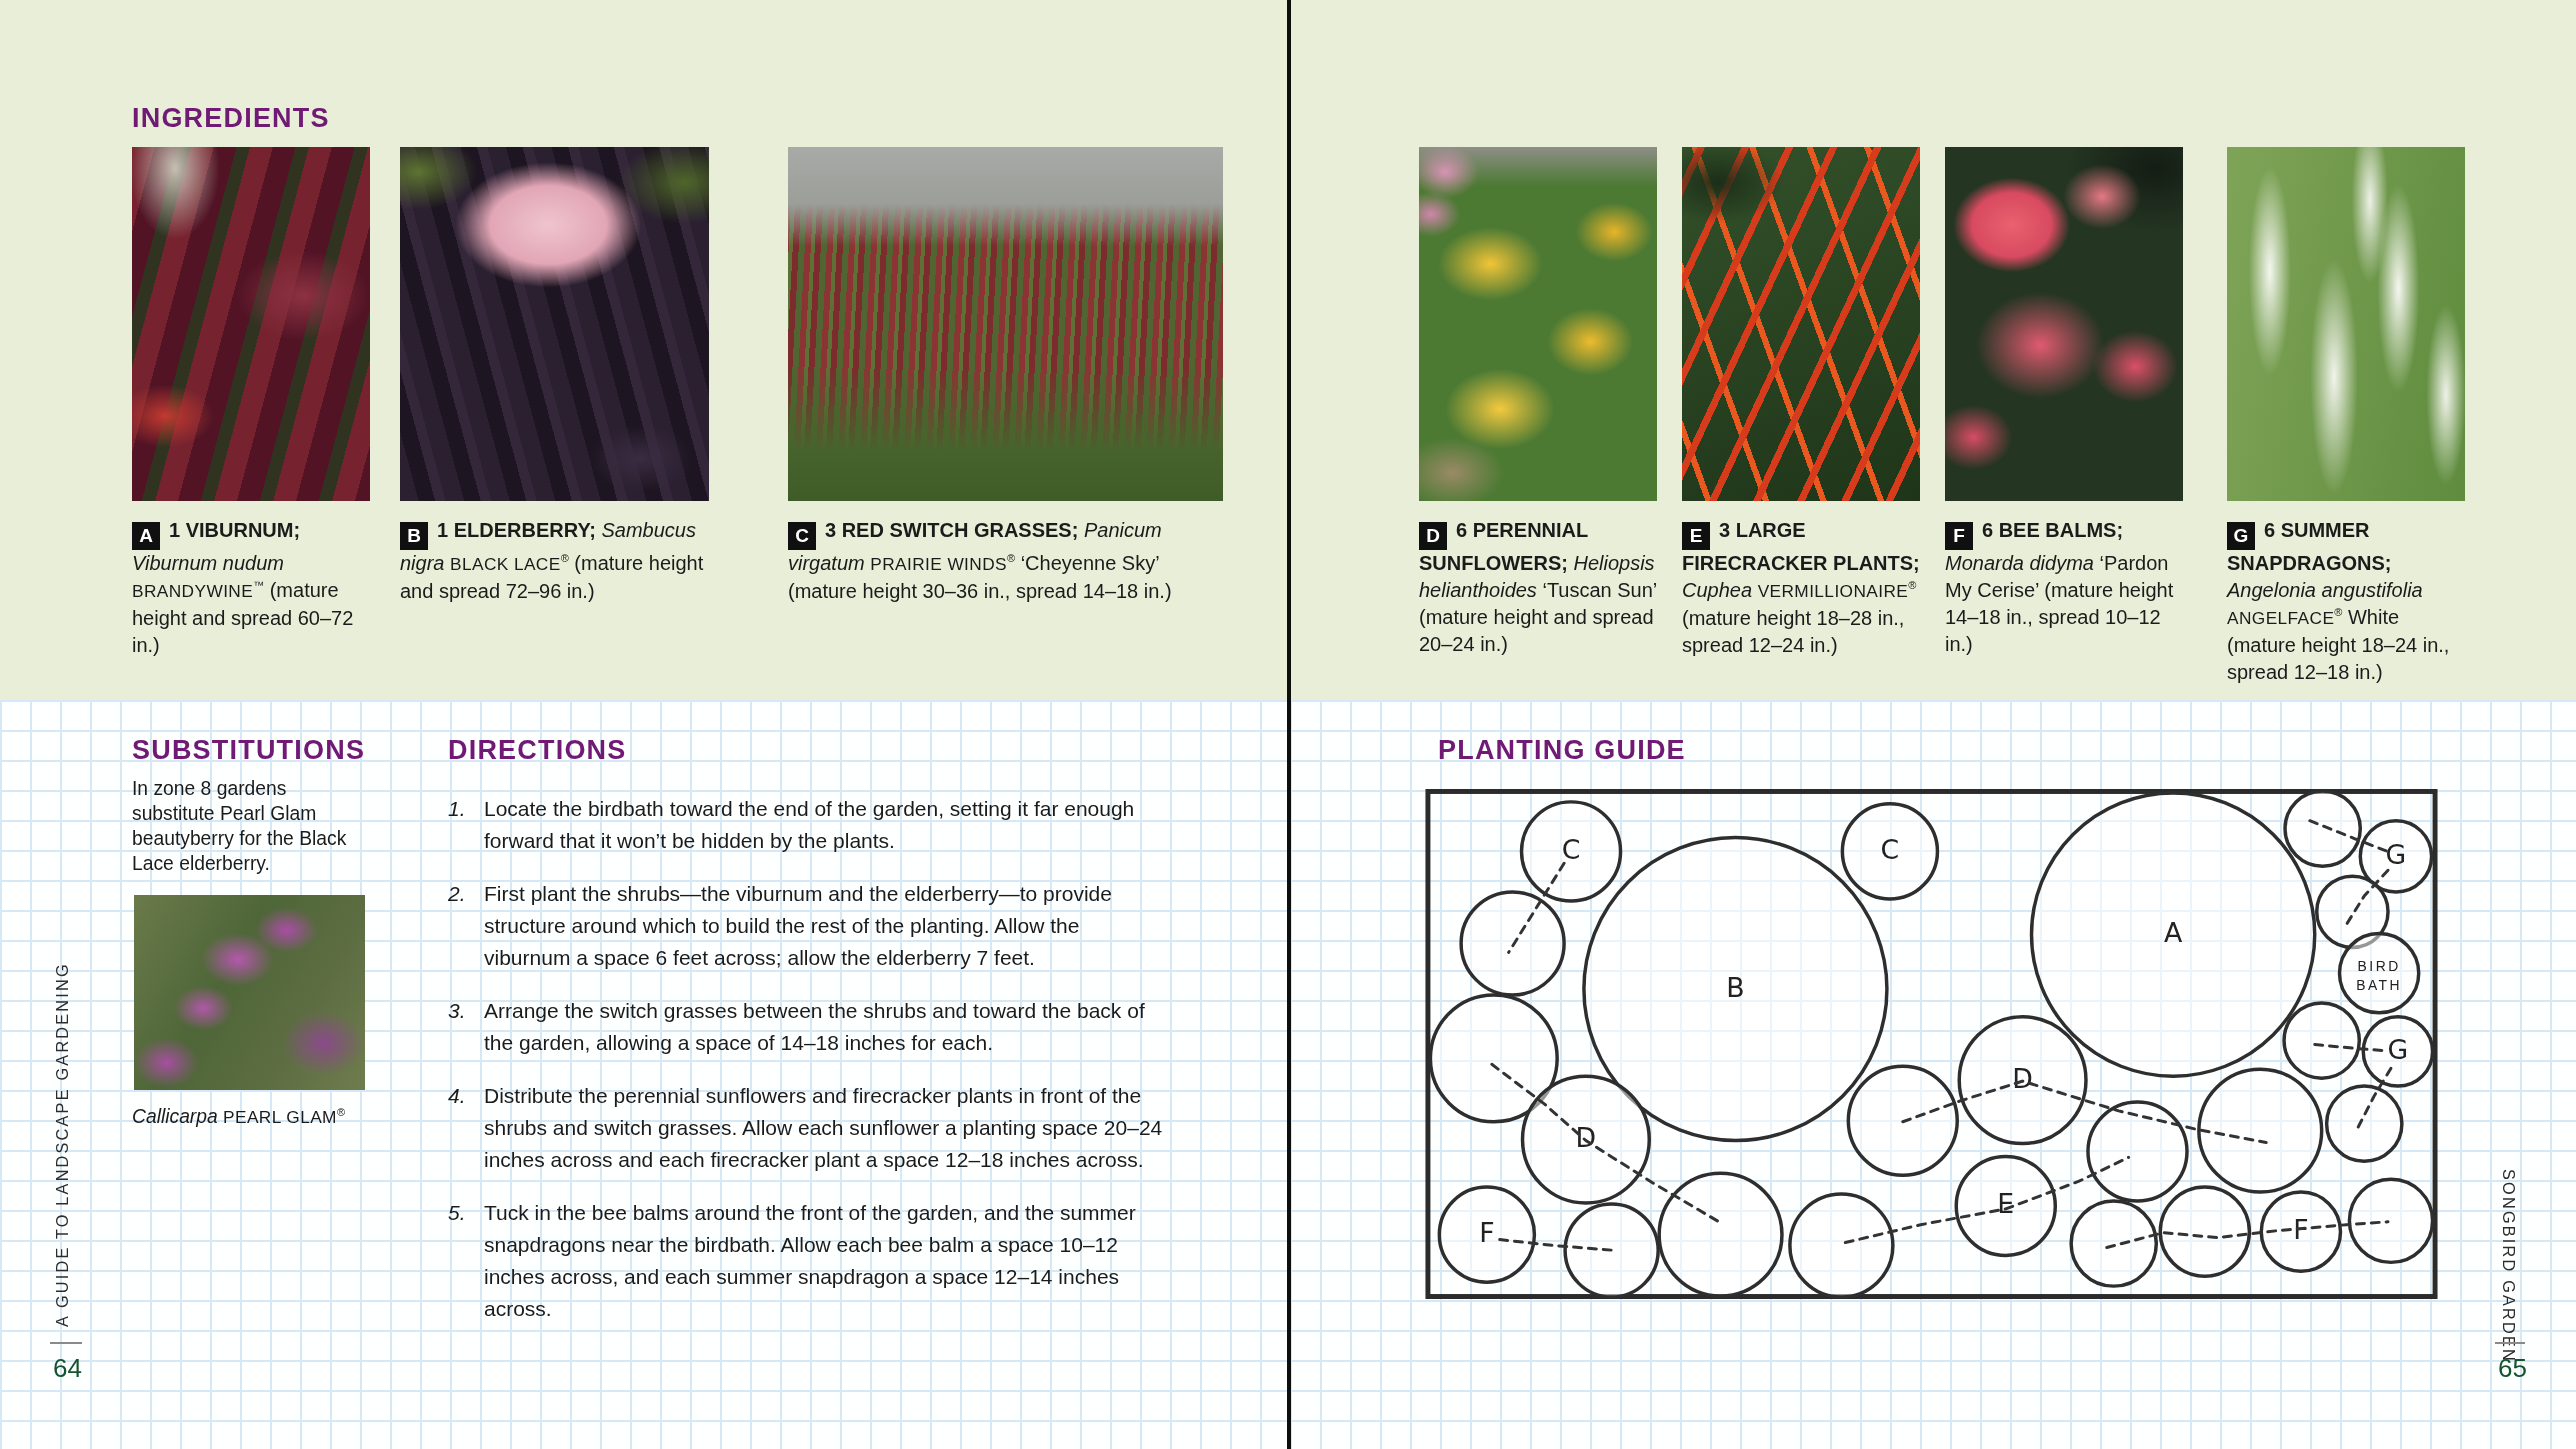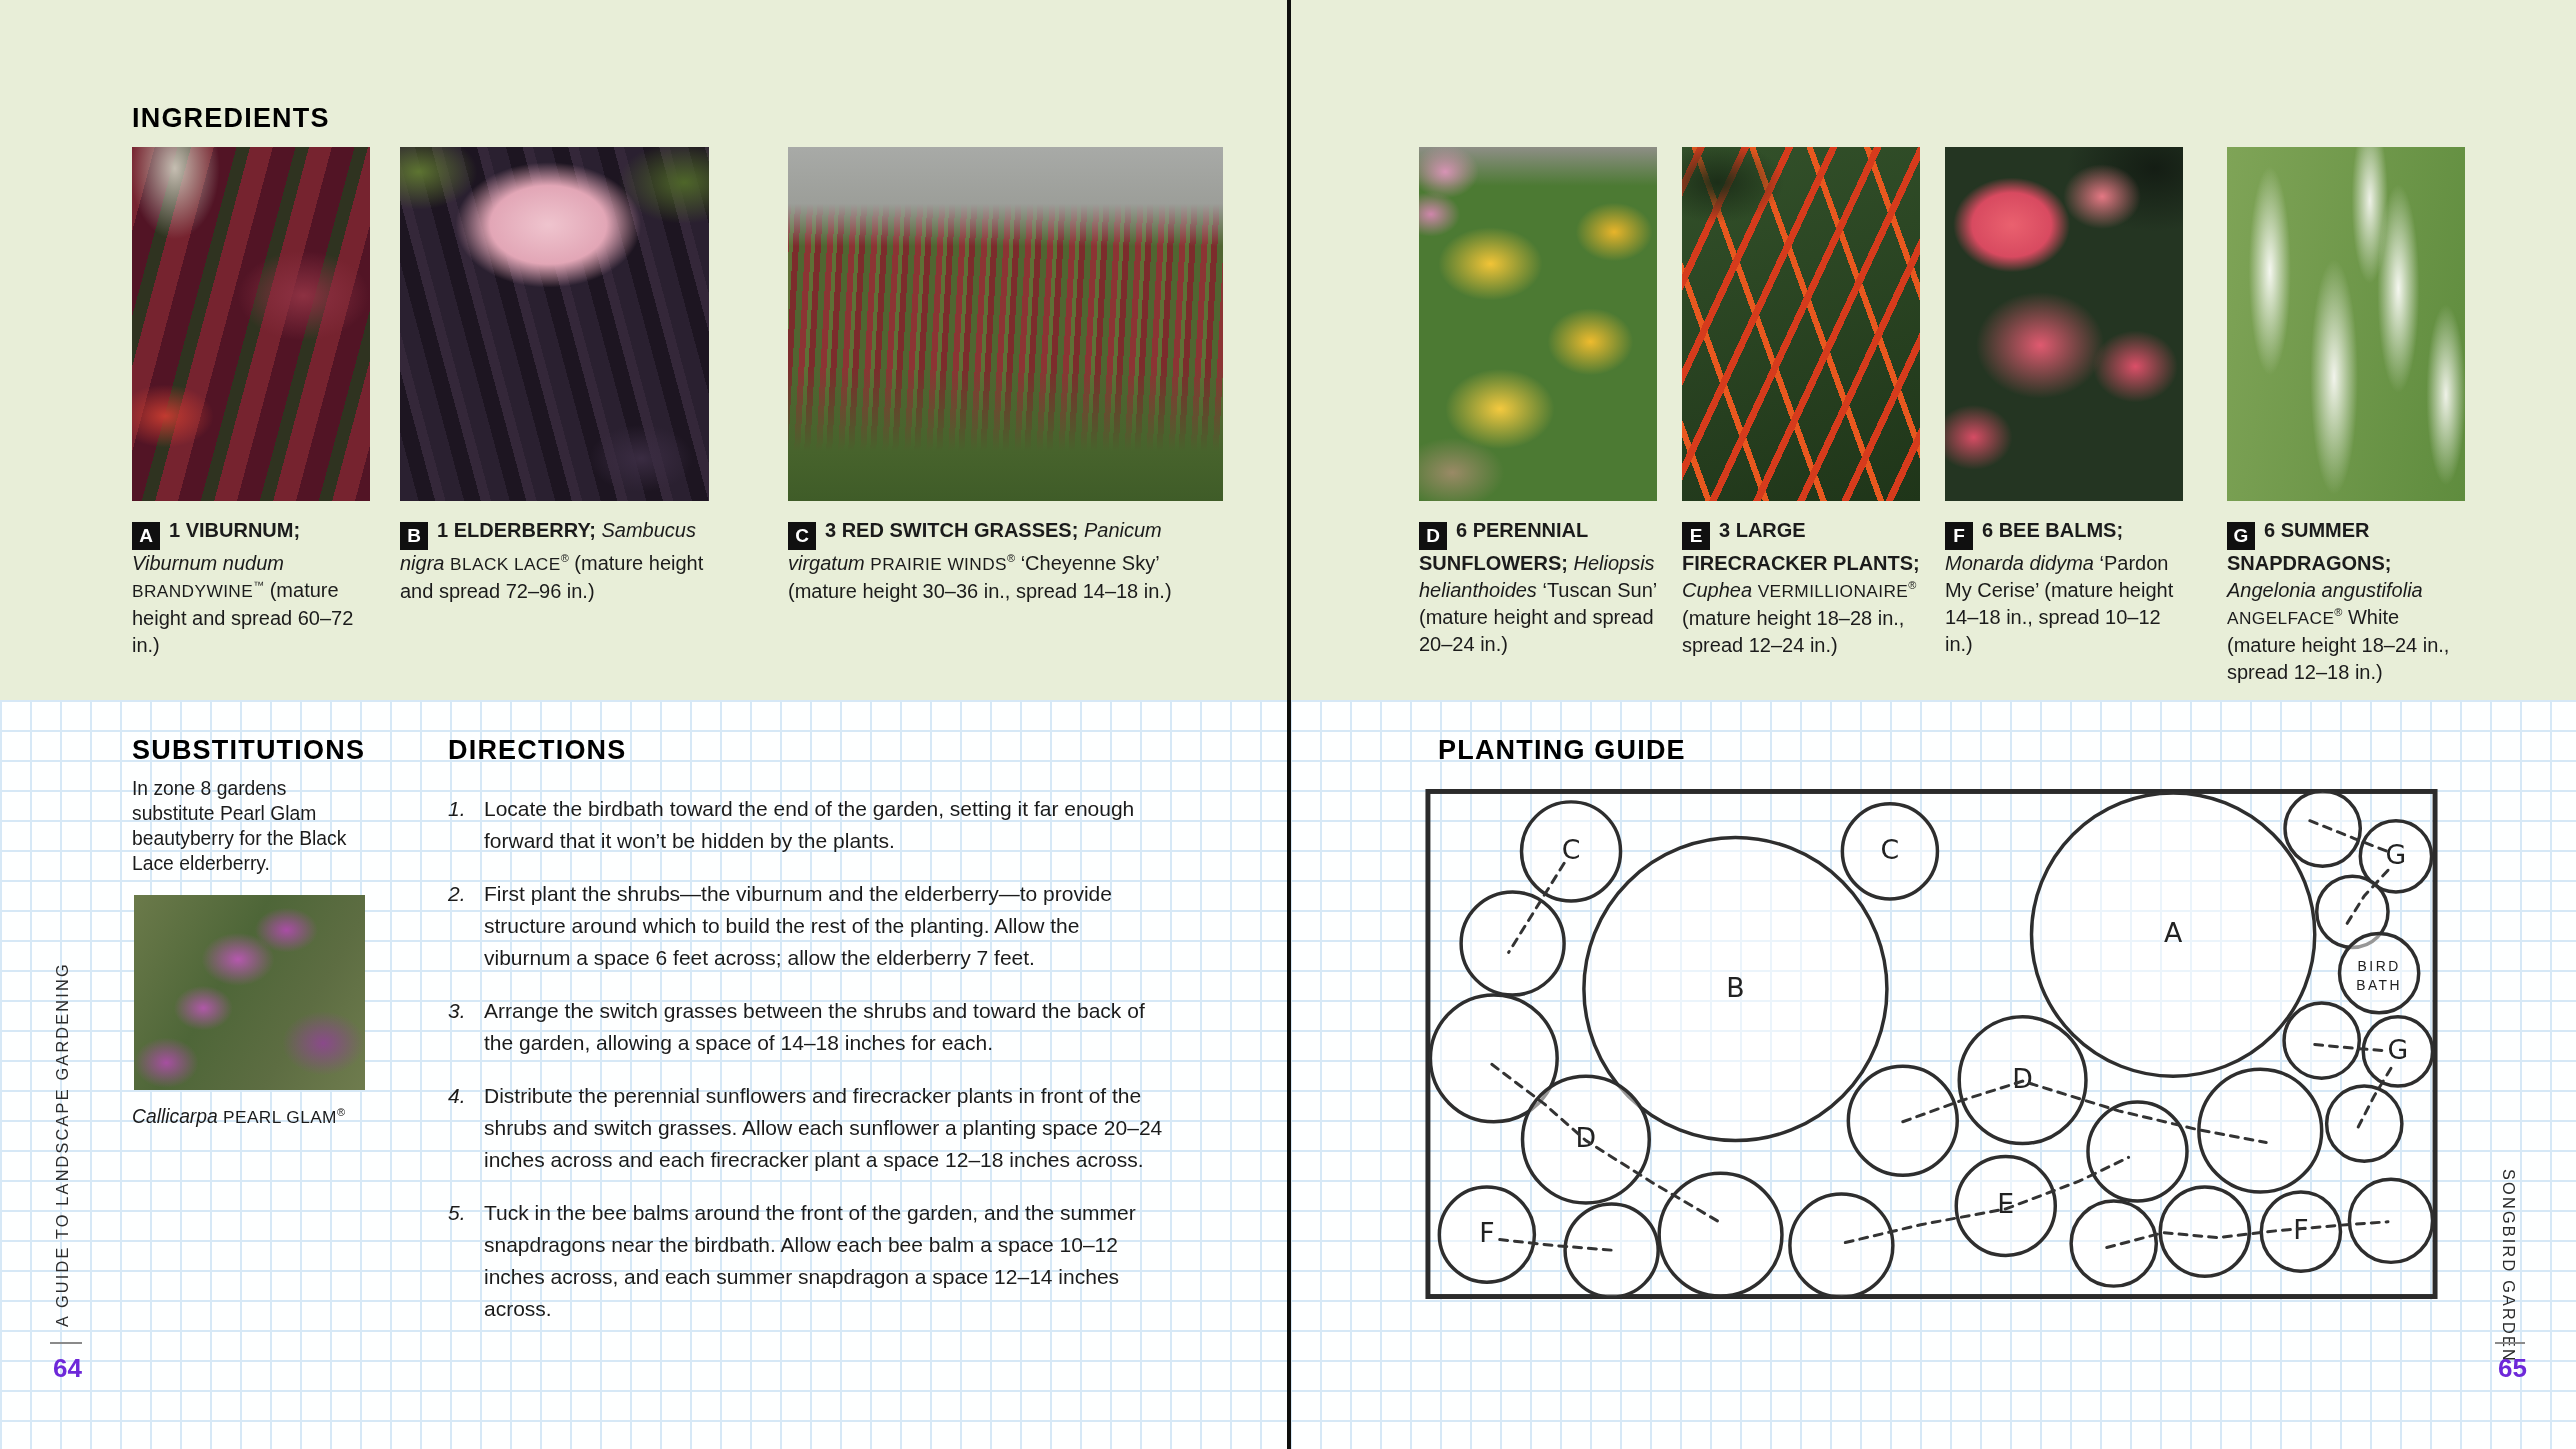--- a/index.html
+++ b/index.html
@@ -7,21 +7,21 @@
        font-family:"Liberation Sans",sans-serif;color:#1b1b1b;background:#ffffff;}
   .abs{position:absolute;}
   
   .green-band{left:0;top:0;width:2576px;height:700px;background:#e8eed8;}
   .grid-bg{left:0;top:700px;width:2576px;height:749px;background-color:#feffff;
     background-image:linear-gradient(to right,#d6e8f6 2px,transparent 2px),
                      linear-gradient(to bottom,#d6e8f6 2px,transparent 2px);
     background-size:30px 30px;}
   .spine{left:1287px;top:0;width:4px;height:1449px;background:#0e0e0c;z-index:40;}
   
-  .h{font-weight:700;font-size:27px;letter-spacing:1.2px;color:#000000;}
+  .h{font-weight:700;font-size:27px;letter-spacing:1.2px;color:#701a75;}
   
   .card{position:absolute;top:147px;}
   .photo{width:100%;height:354px;}
   .caption{font-size:20px;line-height:27px;margin-top:16px;}
   .badge{display:inline-block;width:28px;height:28px;background:#101010;color:#fff;
          font-weight:700;font-size:19px;line-height:28px;text-align:center;
          margin-right:9px;vertical-align:-5px;}
   .cap-b{font-weight:700;font-style:normal;}
   .cap-i{font-style:italic;}
   .tn{font-size:17.3px;letter-spacing:0.4px;}
@@ -88,21 +88,21 @@
     radial-gradient(ellipse 45px 32px at 66% 18%,#a94da5 0%,rgba(169,77,165,0) 70%),
     radial-gradient(ellipse 42px 32px at 30% 58%,#b058a8 0%,rgba(176,88,168,0) 70%),
     radial-gradient(ellipse 46px 36px at 14% 86%,#a64fa0 0%,rgba(166,79,160,0) 70%),
     radial-gradient(ellipse 59px 46px at 82% 76%,#8a4a8a 0%,rgba(138,74,138,0) 70%),
     linear-gradient(120deg,#6b7a4a 0%,#4e6638 40%,#5d6d42 70%,#6f7c4e 100%);}
   
   .side-vert{font-size:16.3px;letter-spacing:2.2px;color:#2c2c2c;white-space:nowrap;}
   .side-left{writing-mode:vertical-rl;transform:rotate(180deg);}
   .side-right{writing-mode:vertical-rl;}
   .side-rule{height:2px;background:#8a8a8a;width:32px;}
-  .pagenum{font-size:26px;font-weight:700;color:#6d28d9;}
+  .pagenum{font-size:26px;font-weight:400;color:#14532d;}
   
   .pg-svg{left:1425px;top:789px;}
 </style>
 </head>
 <body>
 
 <div class="abs green-band"></div>
 <div class="abs grid-bg"></div>
 <div class="abs spine"></div>
 

